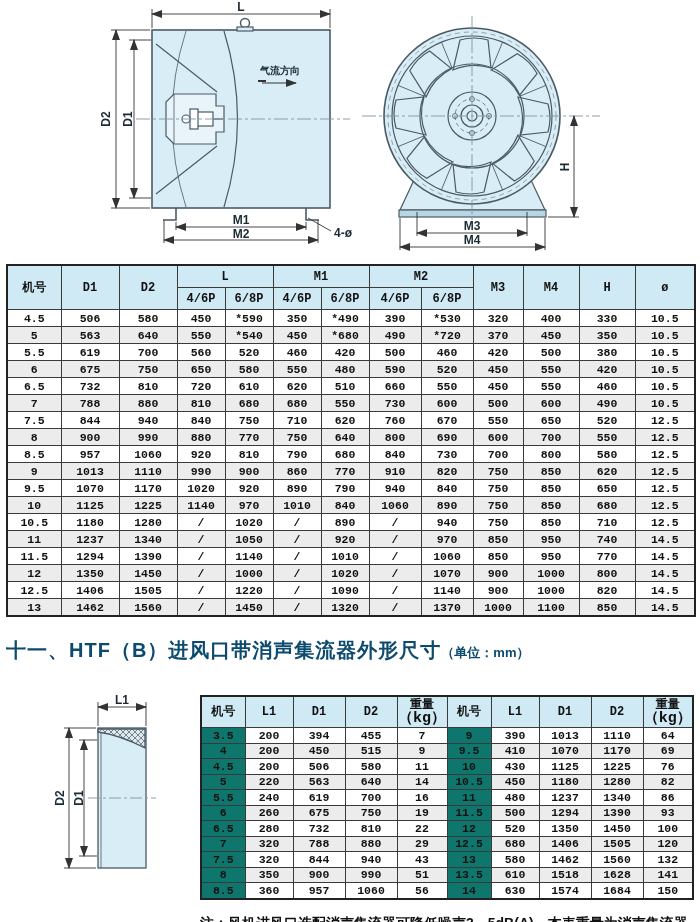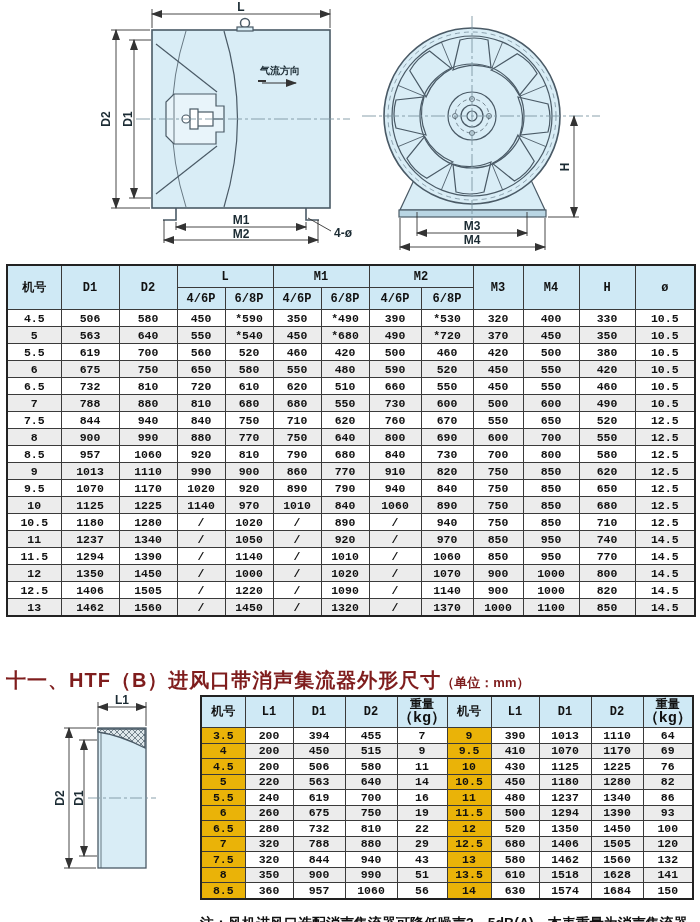--- a/index.html
+++ b/index.html
@@ -15,25 +15,25 @@
 
   #main-table{position:absolute;left:6px;top:264px;width:688px;border:2px solid #222;}
   #main-table th{background:#cfe9f5;font-size:12px;font-weight:bold;height:21px;}
   #main-table td{font-size:11.5px;font-weight:bold;height:16px;}
   #main-table tbody tr:nth-child(even){background:#ececec;}
 
   #bottom-table{position:absolute;left:200px;top:695px;width:492px;border:2px solid #222;}
   #bottom-table th{background:#cfe9f5;font-size:12px;font-weight:bold;height:30px;line-height:13px;}
   #bottom-table td{font-size:11.5px;font-weight:bold;height:14.5px;}
   #bottom-table tbody tr:nth-child(even){background:#ececec;}
-  #bottom-table td.model{background:#eab308;}
+  #bottom-table td.model{background:#0f766e;}
   .unitline{font-size:15px;font-weight:bold;}
 
   #note1{position:absolute;left:8px;top:636px;font-size:11px;font-weight:bold;color:#111;}
-  #section-title{position:absolute;left:6px;top:667px;font-size:20px;font-weight:bold;color:#7f1d1d;letter-spacing:1px;}
+  #section-title{position:absolute;left:6px;top:637px;font-size:20px;font-weight:bold;color:#0c4a6e;letter-spacing:1px;}
   #section-title .unit{font-size:13px;letter-spacing:0;}
   #note2{position:absolute;left:200px;top:899px;font-size:14px;font-weight:bold;color:#111;margin-top:16px;}
 </style>
 </head>
 <body>
 
 <div class="page">
 
   <svg style="left:0;top:0" width="700" height="262" viewBox="0 0 700 262">
     <defs>

